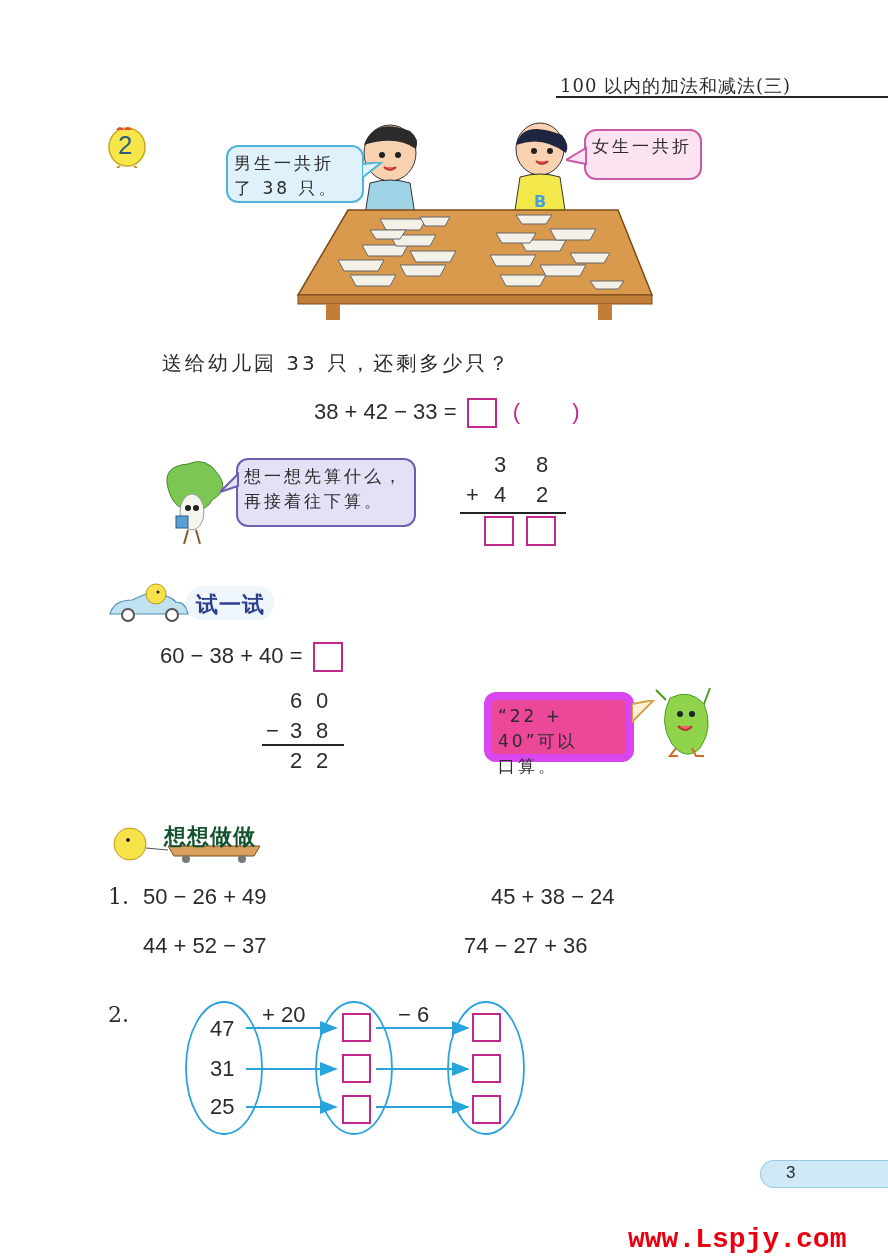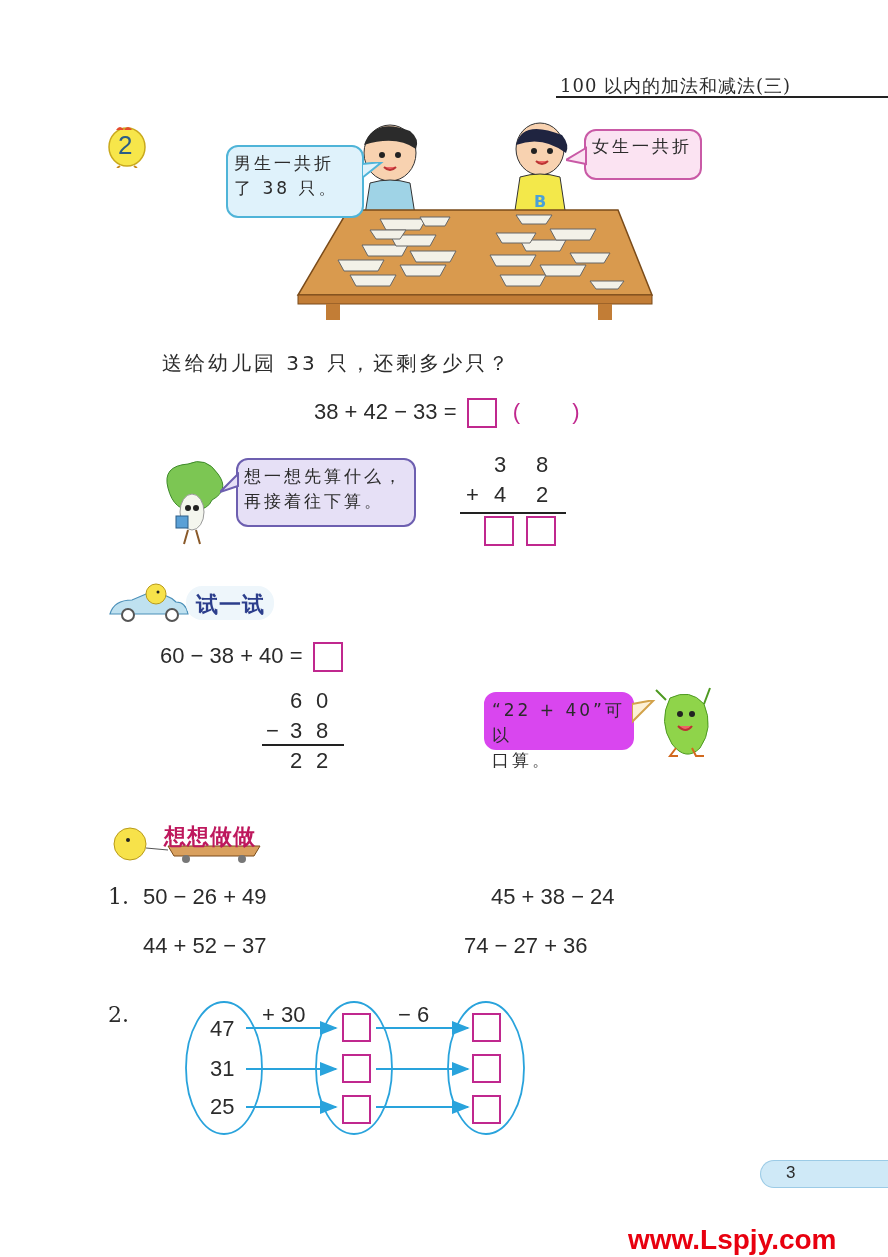--- a/index.html
+++ b/index.html
@@ -14,40 +14,40 @@
 
   
   .header-title { left: 560px; top: 74px; font-size: 18px; letter-spacing: 1px; white-space: nowrap; }
   .header-rule { left: 556px; top: 96px; width: 332px; height: 2px; background: #222; }
 
   
   .badge { left: 106px; top: 122px; width: 42px; height: 46px; }
 
   
   .bubble { border-radius: 12px; font-size: 17px; line-height: 25px; letter-spacing: 3px; padding: 4px 6px; box-sizing: border-box; }
-  .bubble-boy { left: 226px; top: 145px; width: 138px; height: 73px; background: #dff2fb; border: 2px solid #4fb4d8; }
+  .bubble-boy { left: 226px; top: 145px; width: 138px; height: 58px; background: #dff2fb; border: 2px solid #4fb4d8; }
   .bubble-girl { left: 584px; top: 129px; width: 118px; height: 51px; background: #fbe3f2; border: 2px solid #c95aa6; font-family: Liberation Mono, monospace; }
   .bubble-cabbage { left: 236px; top: 458px; width: 180px; height: 69px; background: #e6e0f6; border: 2px solid #6d5fb0; }
-  .bubble-pepper { left: 484px; top: 692px; width: 150px; height: 58px; background: #d946ef; border: 2px solid #d946ef; }
+  .bubble-pepper { left: 484px; top: 692px; width: 150px; height: 70px; background: #ec4899; border: 8px solid #d946ef; }
 
   .text-line { font-size: 20px; letter-spacing: 3px; white-space: nowrap; }
   .eq { font-size: 22px; white-space: nowrap; }
   .box { width: 26px; height: 26px; border: 2px solid #c0288e; box-sizing: border-box; display: inline-block; vertical-align: middle; background:#fff; }
   .paren { color: #c0288e; font-size: 22px; }
 
   .vert { font-size: 22px; }
   .vert-rule { height: 2px; background: #222; }
 
   .section-title { font-size: 22px; font-weight: bold; letter-spacing: 1px; }
   .try-title { color: #2c3e8c; }
-  .think-title { color: #be185d; }
+  .think-title { color: #14532d; }
 
   .page-tab { left: 760px; top: 1160px; width: 128px; height: 28px; background: #cfe9f7; border-top-left-radius: 14px; border-bottom-left-radius: 14px; border: 1px solid #9ccbe6; border-right: none; box-sizing: border-box; }
   .page-num { left: 786px; top: 1163px; font-size: 17px; }
-  .watermark { left: 628px; top: 1224px; font-size: 28px; font-weight: bold; color: #e8000f; font-family: Liberation Sans, sans-serif; letter-spacing: 0px; }
+  .watermark { left: 628px; top: 1224px; font-size: 28px; font-weight: bold; color: #e8000f; font-family: Liberation Mono, monospace; letter-spacing: 0px; }
 </style>
 </head>
 <body>
 
 <div class="abs header-title serif">100 以内的加法和减法(三)</div>
 <div class="abs header-rule"></div>
 
 <div class="abs badge">
   <svg width="42" height="46" viewBox="0 0 42 46">
     <ellipse cx="21" cy="25" rx="18" ry="19" fill="#f7e64a" stroke="#c9a91c" stroke-width="1.5"></ellipse>
@@ -213,21 +213,21 @@
 </svg>
 <div class="abs section-title think-title" style="left:164px;top:822px;">想想做做</div>
 
 <div class="abs eq serif" style="left:108px;top:884px;">1.</div>
 <div class="abs eq sans" style="left:143px;top:884px;">50 − 26 + 49</div>
 <div class="abs eq sans" style="left:491px;top:884px;">45 + 38 − 24</div>
 <div class="abs eq sans" style="left:143px;top:933px;">44 + 52 − 37</div>
 <div class="abs eq sans" style="left:464px;top:933px;">74 − 27 + 36</div>
 
 <div class="abs eq serif" style="left:108px;top:1002px;">2.</div>
-<div class="abs eq sans" style="left:262px;top:1002px;">+ 30</div>
+<div class="abs eq sans" style="left:262px;top:1002px;">+ 20</div>
 <div class="abs eq sans" style="left:398px;top:1002px;">− 6</div>
 
 <svg class="abs" style="left:180px;top:1000px;" width="350" height="140">
   <defs>
     <marker id="arr" markerWidth="10" markerHeight="10" refX="9" refY="5" orient="auto">
       <path d="M0,1 L10,5 L0,9 z" fill="#29a3dc"></path>
     </marker>
   </defs>
   <ellipse cx="44" cy="68" rx="38" ry="66" fill="none" stroke="#29a3dc" stroke-width="1.8"></ellipse>
   <ellipse cx="174" cy="68" rx="38" ry="66" fill="none" stroke="#29a3dc" stroke-width="1.8"></ellipse>

